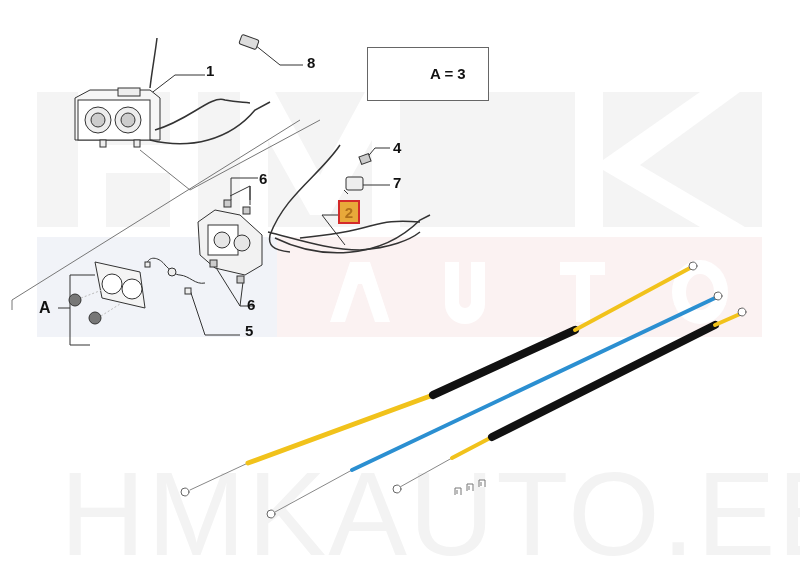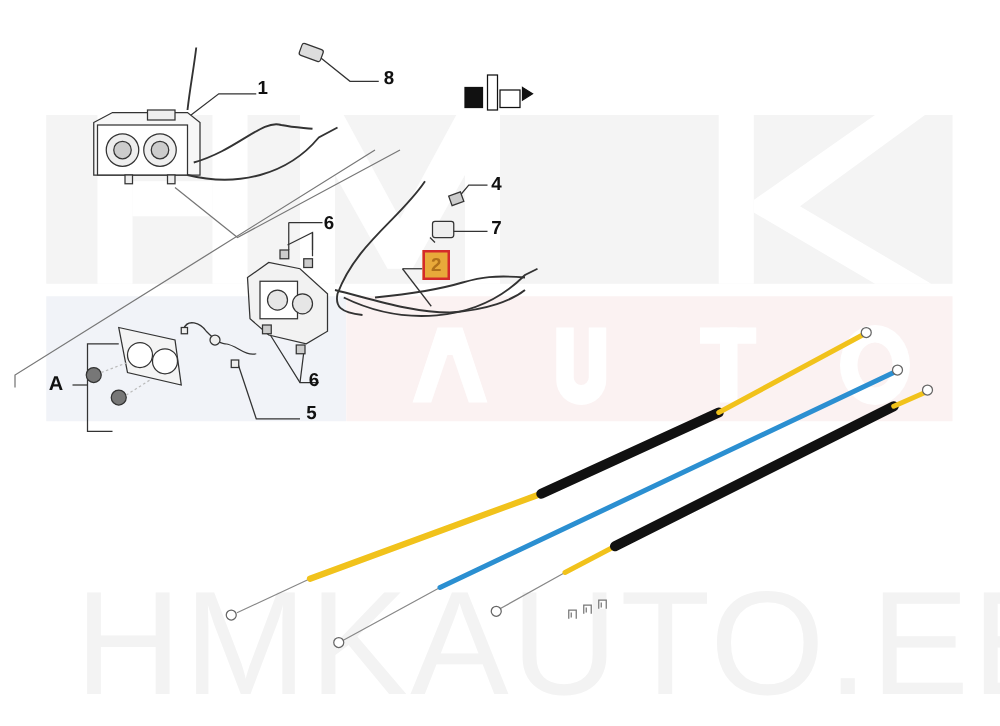--- a/index.html
+++ b/index.html
@@ -170,20 +170,23 @@
       <circle cx="742" cy="312" r="4" fill="#fff" stroke="#666" stroke-width="1"></circle>
     </g>
 
     <g fill="#fff" stroke="#777" stroke-width="1">
       <path d="M455,495 v-7 h6 v7 M457,490 v4"></path>
       <path d="M467,491 v-7 h6 v7 M469,486 v4"></path>
       <path d="M479,487 v-7 h6 v7 M481,482 v4"></path>
     </g>
   </svg>
 
+  <div class="legend-box">
+    <span class="legend-text">A = 3</span>
+  </div>
 
   <span class="label" style="left:206px;top:63px;">1</span>
   <div class="highlight">
       <span>2</span>
     </div>
   <span class="label" style="left:393px;top:140px;">4</span>
   <span class="label" style="left:245px;top:323px;">5</span>
   <span class="label" style="left:259px;top:171px;">6</span>
   <span class="label" style="left:247px;top:297px;">6</span>
   <span class="label" style="left:393px;top:175px;">7</span>

